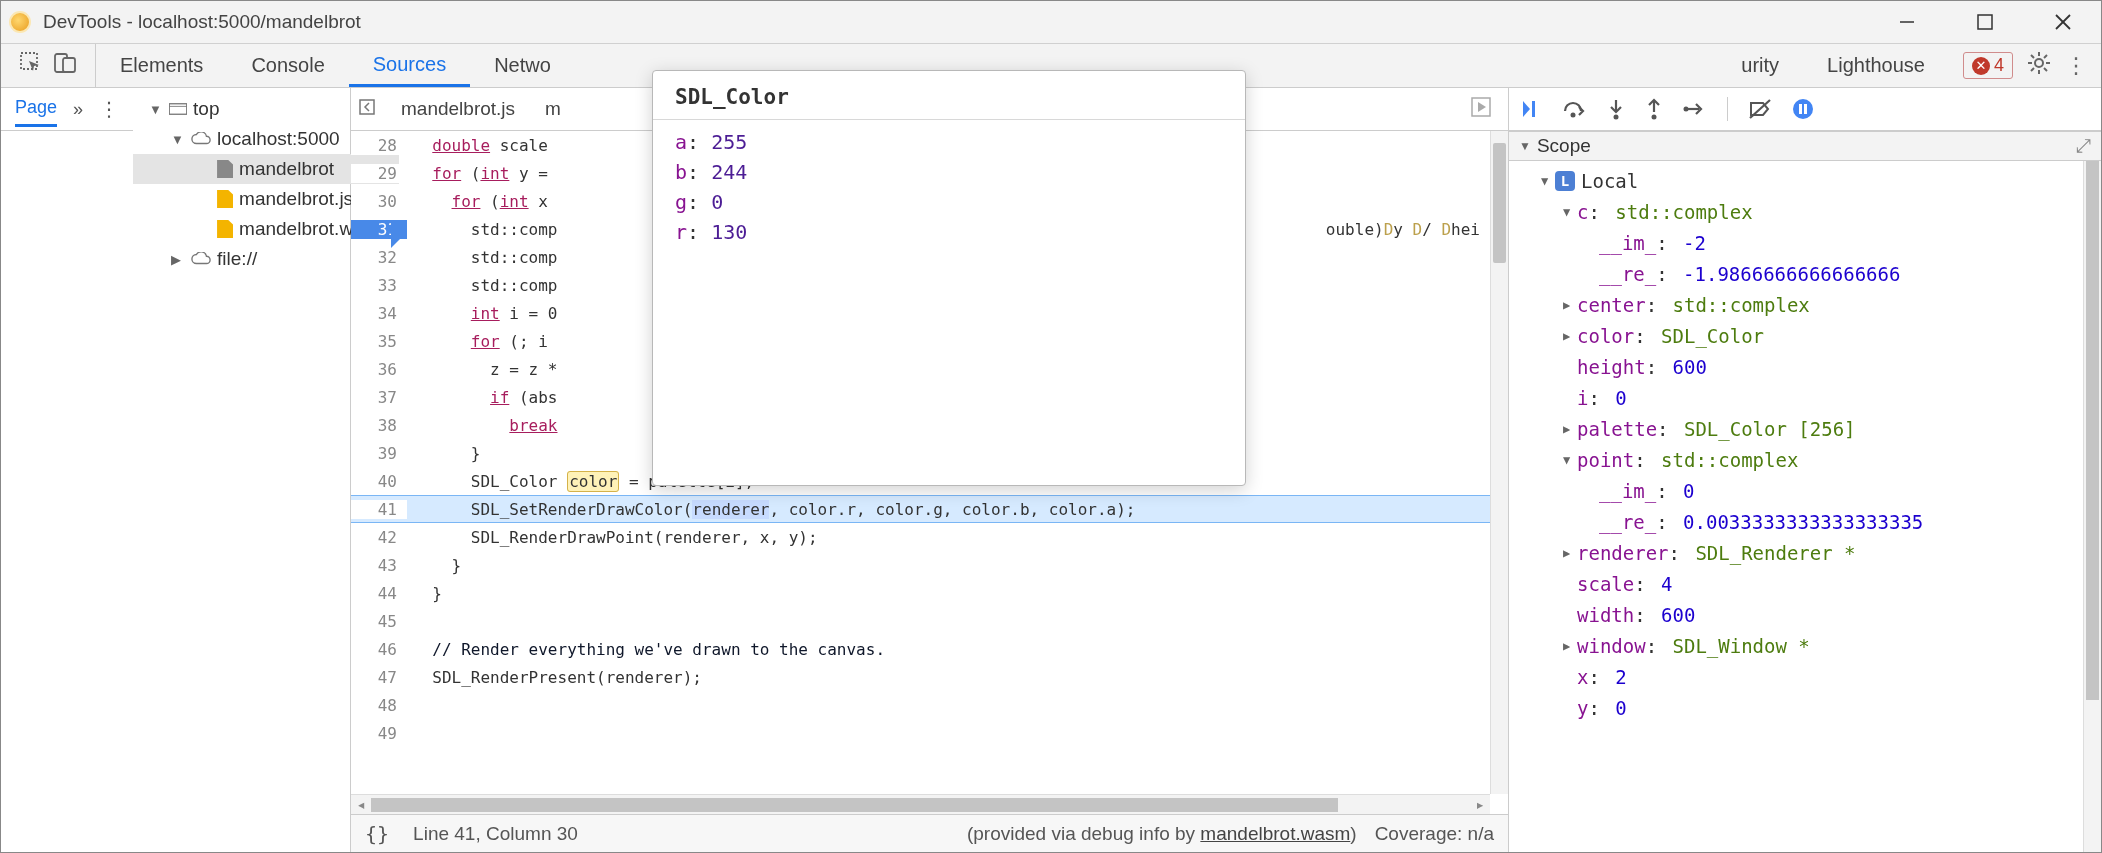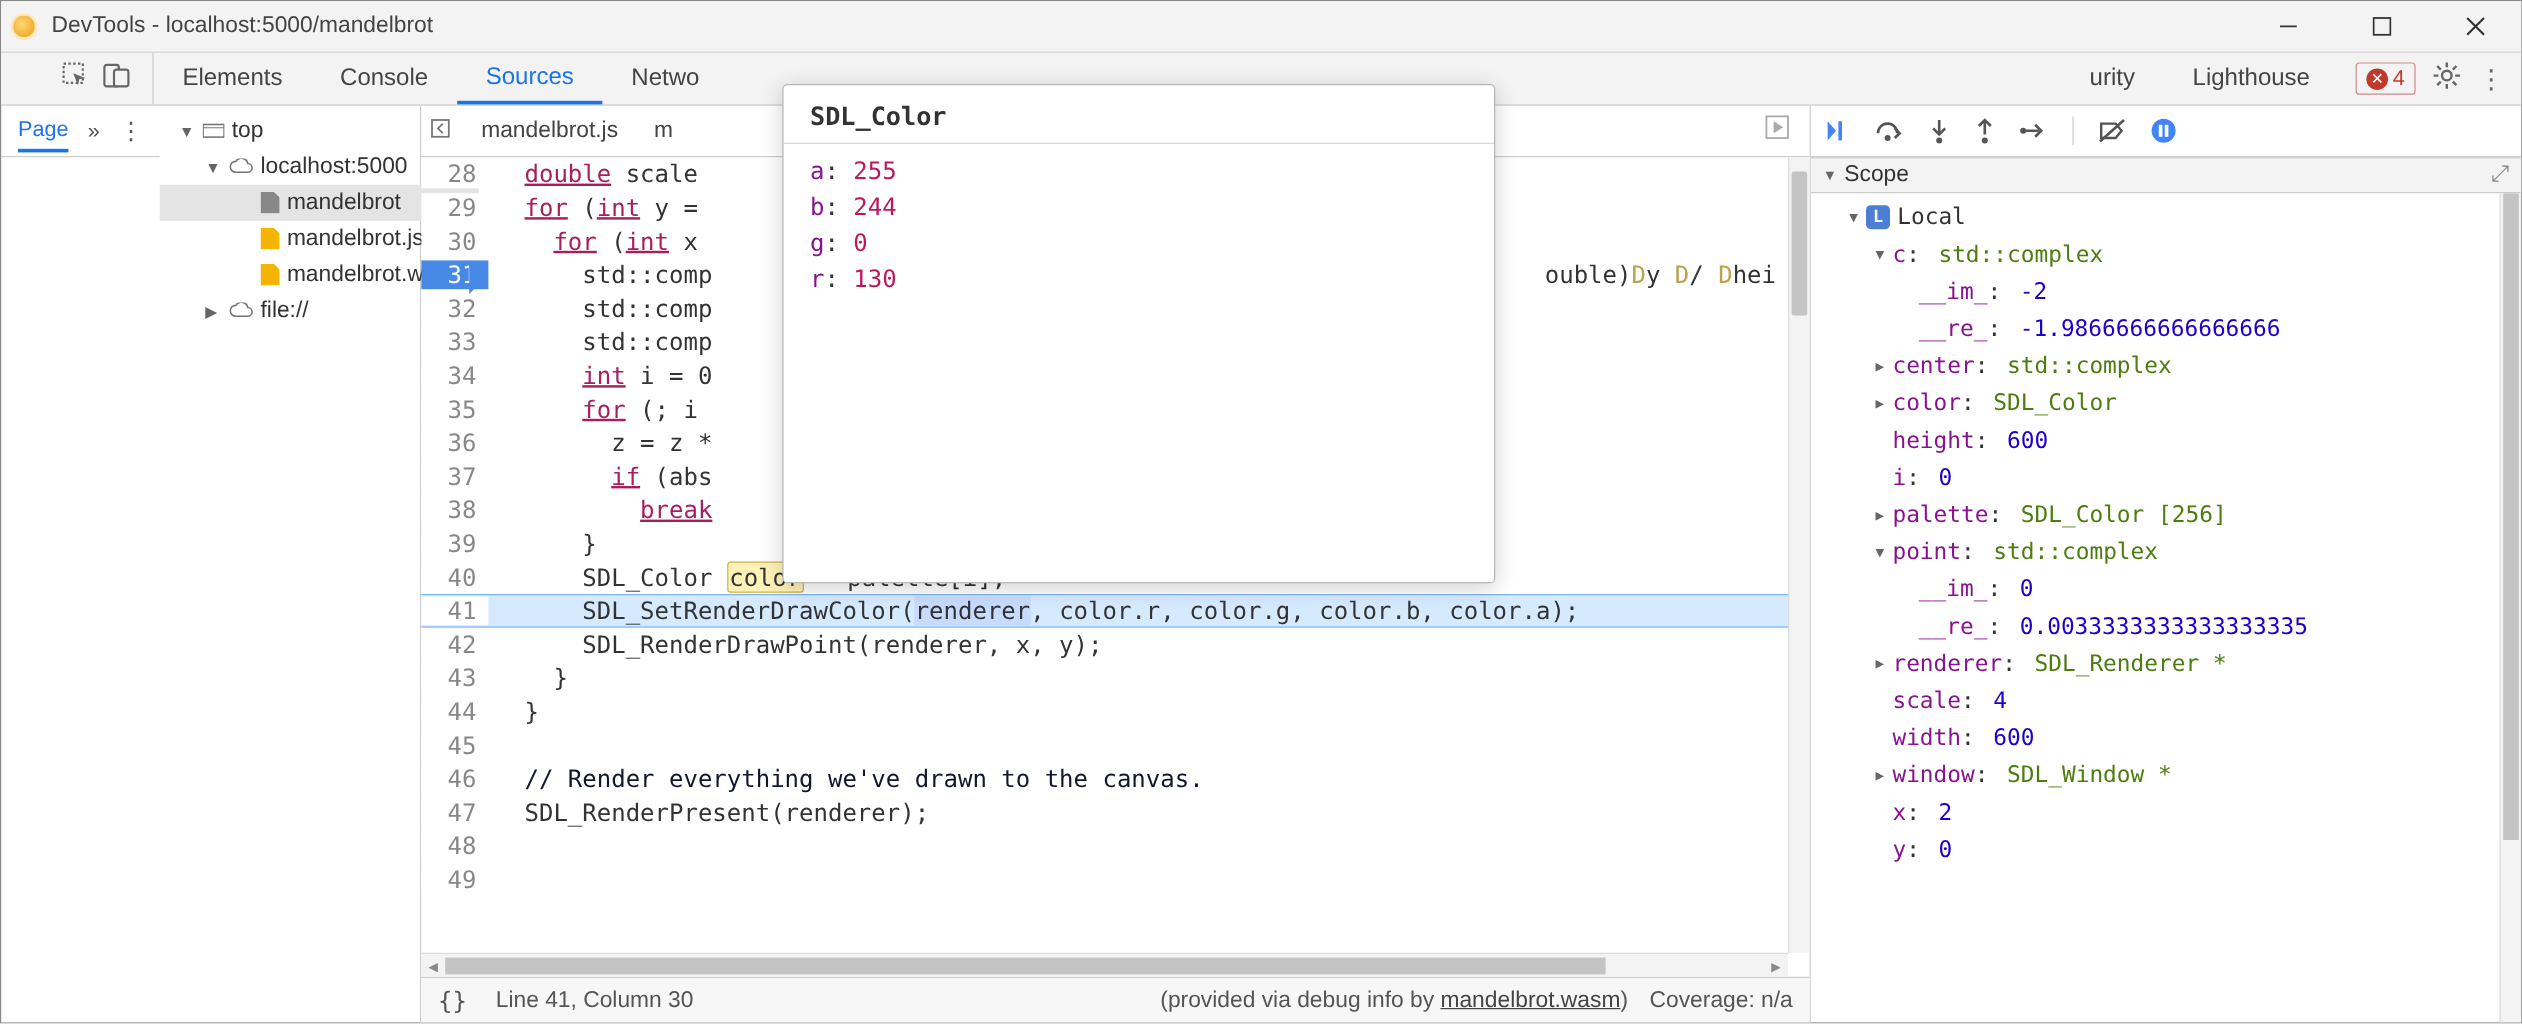--- a/index.html
+++ b/index.html
@@ -37,21 +37,20 @@
 .titlebar .title-text { font-size: 19px; color: #444; }
 .titlebar .win-controls { margin-left: auto; display: flex; gap: 54px; padding-right: 18px; }
 .titlebar .win-btn { width: 24px; height: 24px; display:flex; align-items:center; justify-content:center; font-size: 20px; }
 .tabbar {
   height: 44px;
   background: #f3f3f3;
   border-bottom: 1px solid #ccc;
   display: flex;
   align-items: stretch;
   position: relative;
-  padding-left: 32px;
 }
 .tabbar .left-icons { display: flex; align-items: center; gap: 10px; padding: 0 18px; border-right: 1px solid #ccc;}
 .tabbar .tab { padding: 0 24px; display:flex; align-items:center; font-size: 20px; color: #444; cursor: pointer; }
 .tabbar .tab.active { color: #1a73e8; border-bottom: 3px solid #1a73e8; }
 .tabbar .right-tools { margin-left: auto; display:flex; align-items:center; gap: 14px; padding: 0 14px;}
 .err-badge { display:flex; align-items:center; gap:4px; border:1px solid #d08c8c; border-radius:3px; padding:2px 8px; color:#c0392b; font-size:18px;}
 .err-badge .circ { width:18px;height:18px;border-radius:50%;background:#c0392b;color:#fff;display:flex;align-items:center;justify-content:center;font-size:13px;}
 .gear, .dots3 { color:#666; font-size:22px; }
 .main {
   flex: 1;
@@ -100,21 +99,21 @@
   gap: 14px;
 }
 .file-tabs .navback { color:#555; }
 .file-tabs .ft { font-size:19px; color:#444; padding:0 8px;}
 .file-tabs .exec { margin-left:auto; color:#888; font-size:20px; padding-right:8px;}
 .code-wrap {
   position:relative;
   flex:1;
   overflow:hidden;
   font-family: "Consolas", "Menlo", monospace;
-  font-size: 20px;
+  font-size: 16px;
 }
 .code-scroll {
   position:absolute;
   inset:0 18px 20px 0;
   overflow:hidden;
 }
 .code-line { display:flex; height: 28px; align-items:center; white-space:pre; }
 .code-line .ln { width:56px; text-align:right; color:#888; padding-right:10px; background:#fff; }
 .code-line .txt { padding-left:6px; }
 .code-line.hl-exec { background:#d6eaff; border-top:1px solid #7ab6f5; border-bottom:1px solid #7ab6f5;}
@@ -227,21 +226,21 @@
   padding:14px 22px 10px;
   border-bottom:1px solid #d8d8d8;
 }
 .popover .pop-body {
   padding: 10px 22px;
   font-family: Consolas, monospace;
   font-size:20px;
 }
 .popover .prow { height:30px; }
 .popover .pk { color:#881391; }
-.popover .pv { color:#be185d;margin-top:40px; }
+.popover .pv { color:#4c1d95;margin-top:40px; }
 </style>
 </head>
 <body>
 
 <div class="window">
 
   <div class="titlebar">
     <div class="app-icon"></div>
     <div class="title-text">DevTools - localhost:5000/mandelbrot</div>
     <div class="win-controls">

